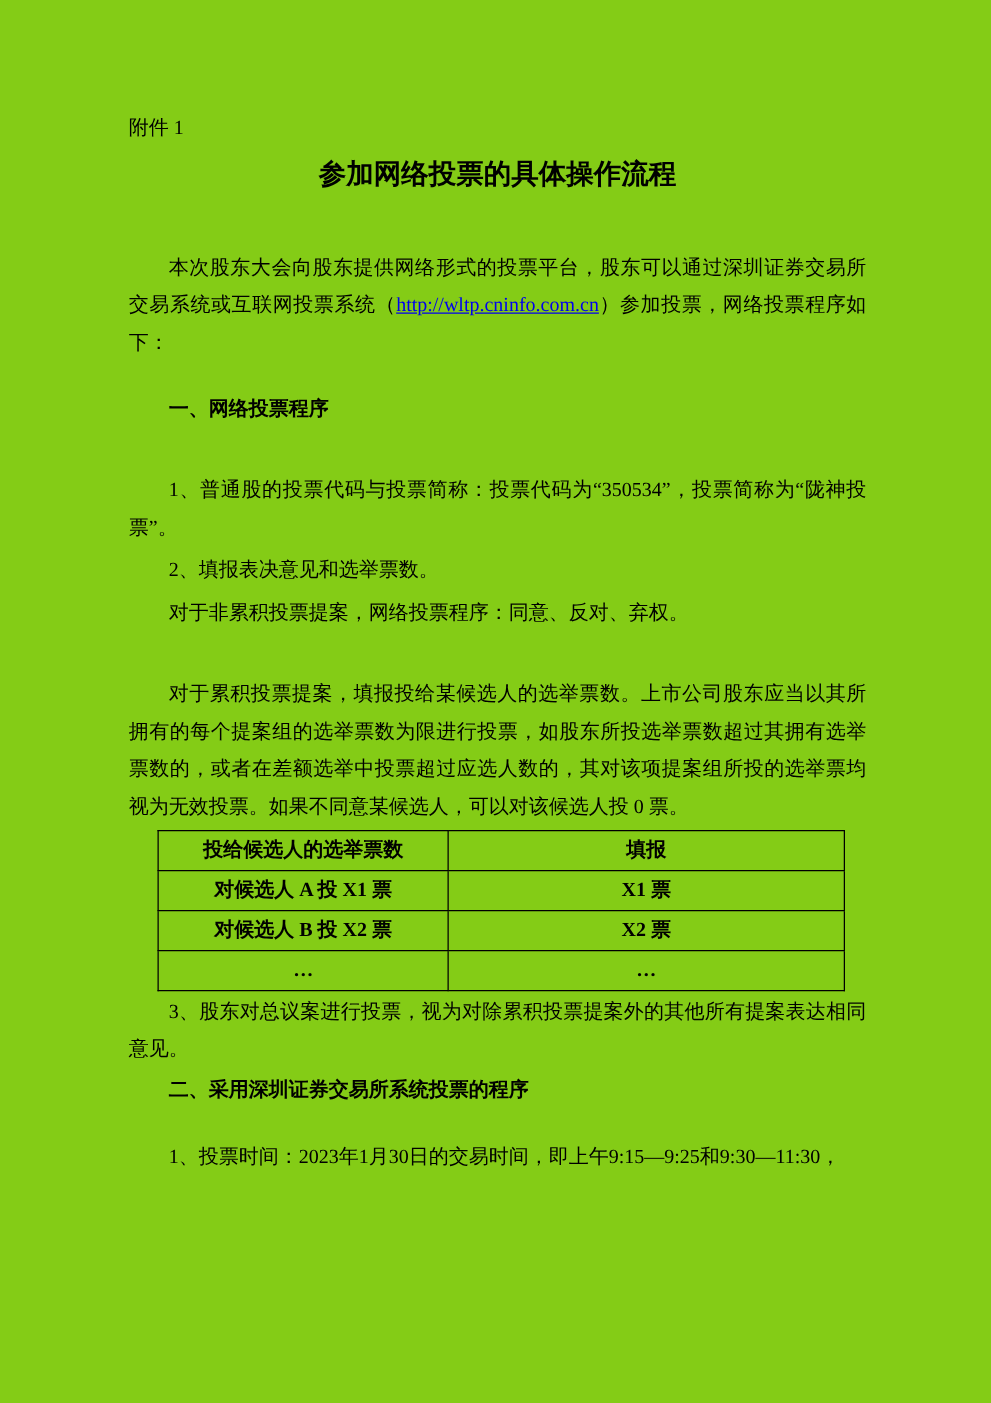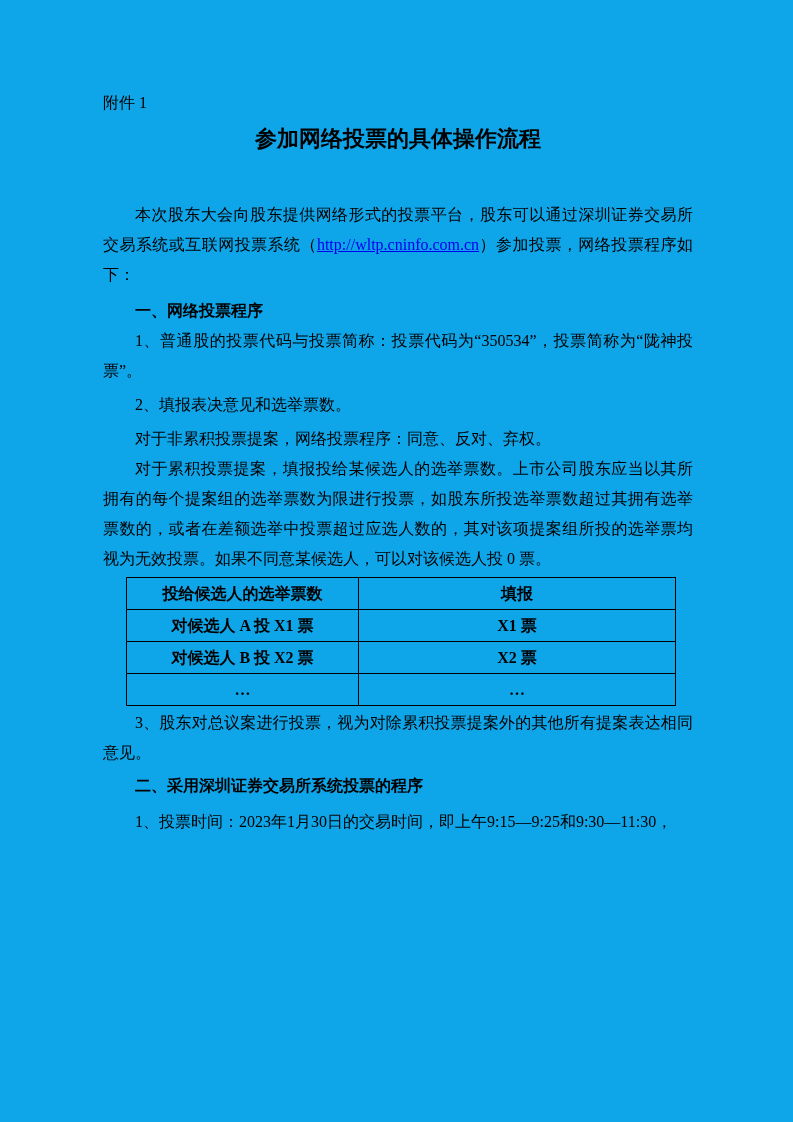--- a/index.html
+++ b/index.html
@@ -1,20 +1,20 @@
 <!DOCTYPE html>
 <html><head>
 <meta charset="utf-8">
 <style>
   html, body { margin: 0; padding: 0; background: #ffffff; }
   .page {
     position: relative;
     width: 793px;
     height: 1122px;
-    background: #0ea5e9;
+    background: #84cc16;
     color: #000000;
     font-family: "Liberation Serif", "DejaVu Serif", serif;
     overflow: hidden;
   }
   .content {
     position: absolute;
     left: 103px;
     top: 88px;
     width: 590px;
   }
@@ -29,38 +29,38 @@
     font-weight: bold;
     text-align: center;
     margin: 0 0 40px 0;
   }
   .body {
     font-size: 16px;
     line-height: 30px;
     text-align: justify;
     margin: 0;
   }
-  .indent { text-indent: 2em; }
+  .indent { text-indent: 2em; margin-top: 35px; }
   .heading {
     font-size: 16px;
     line-height: 30px;
     font-weight: bold;
     text-indent: 2em;
     margin: 0;
   }
   .caption {
     font-size: 16px;
     line-height: 30px;
     text-align: center;
     margin: 0;
   }
   .mt2 { margin-top: 2px; }
   .mt3 { margin-top: 3px; }
   .mt4 { margin-top: 4px; }
-  .mt6 { margin-top: 6px; }
+  .mt6 { margin-top: 23px; }
   .link {
     color: #0000EE;
     text-decoration: underline;
     cursor: pointer;
   }
   table.vote-table {
     border-collapse: collapse;
     table-layout: fixed;
     width: 436px;
     margin: 3px 0 0 23px;

